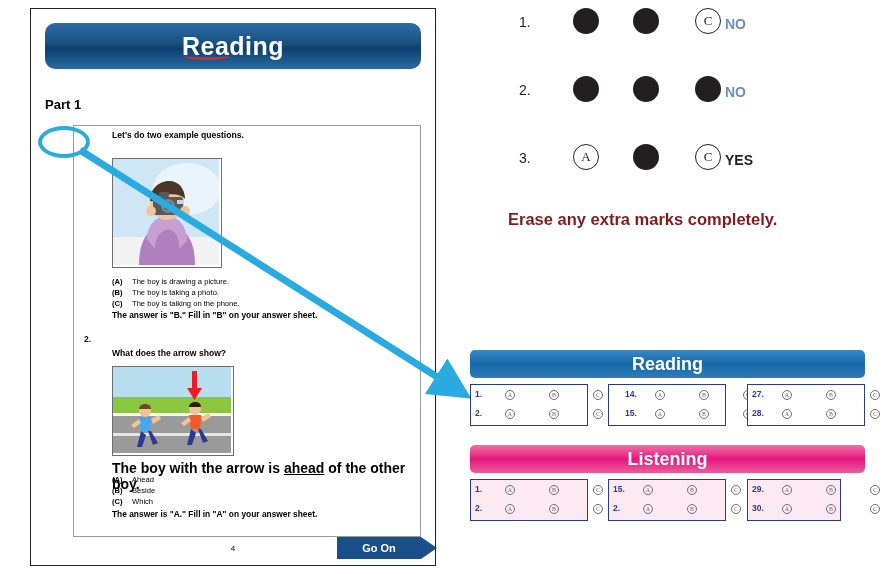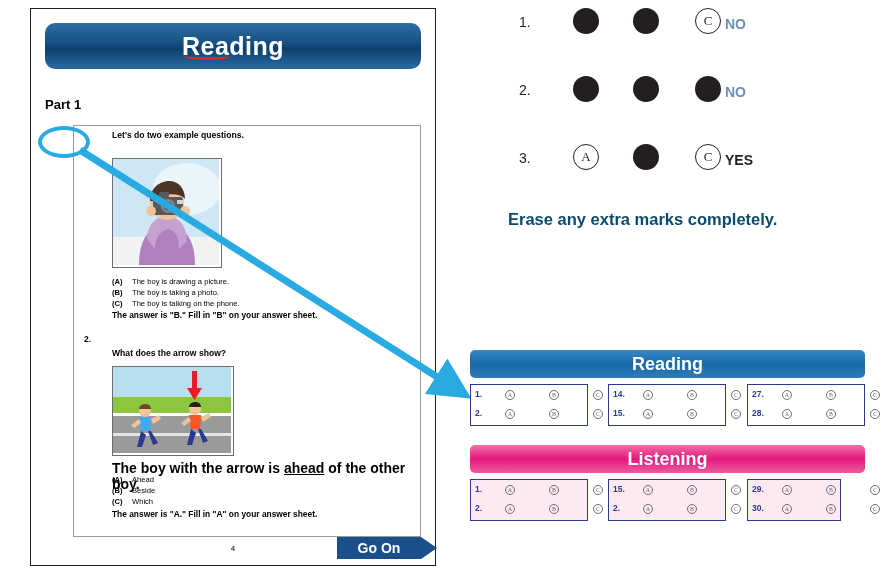--- a/index.html
+++ b/index.html
@@ -174,21 +174,21 @@
     color: #000;
   }
   #go-on {
     position: absolute;
     right: 14px;
     top: 528px;
     width: 84px;
     height: 22px;
     background: #1b4f8a;
     color: #ffffff;
-    font-size: 14px;
+    font-size: 11px;
     font-weight: bold;
     display: flex;
     align-items: center;
     justify-content: center;
     box-sizing: border-box;
   }
   #go-on .arrow {
     position: absolute;
     left: 100%;
     top: 0;
@@ -270,21 +270,21 @@
   }
   .verdict.no { color: #6d8fb5; }
   .verdict.yes { color: #231f20; }
 
   #erase-note {
     position: absolute;
     left: 508px;
     top: 210px;
     font-size: 16.5px;
     font-weight: bold;
-    color: #0c4a6e;
+    color: #7f1d1d;
   }
 
   
   #answer-sheet {
     position: absolute;
     left: 470px;
     top: 350px;
     width: 400px;
     height: 180px;
   }
@@ -533,21 +533,21 @@
       <span class="ob o3">C</span>
     </div>
     <div class="grid-row">
       <span class="rn">2.</span>
       <span class="ob o1">A</span>
       <span class="ob o2">B</span>
       <span class="ob o3">C</span>
     </div>
   </div>
 
-  <div class="grid-block" style="left:138px; top:34px; width:118px; height:42px;">
+  <div class="grid-block" style="left:138px; top:34px; width:118px; height:42px;padding-left:12px;">
     <div class="grid-row">
       <span class="rn">14.</span>
       <span class="ob o1">A</span>
       <span class="ob o2">B</span>
       <span class="ob o3">C</span>
     </div>
     <div class="grid-row">
       <span class="rn">15.</span>
       <span class="ob o1">A</span>
       <span class="ob o2">B</span>

